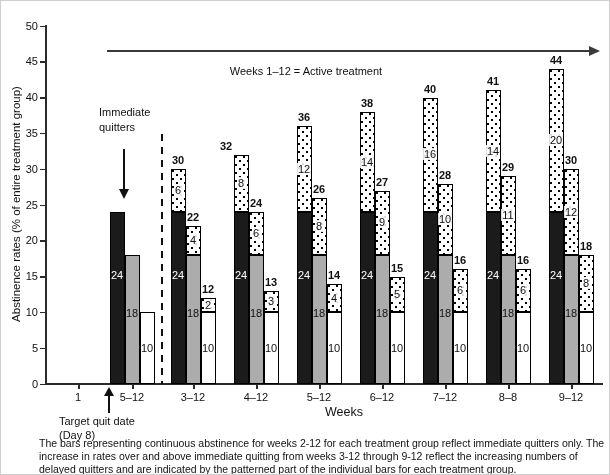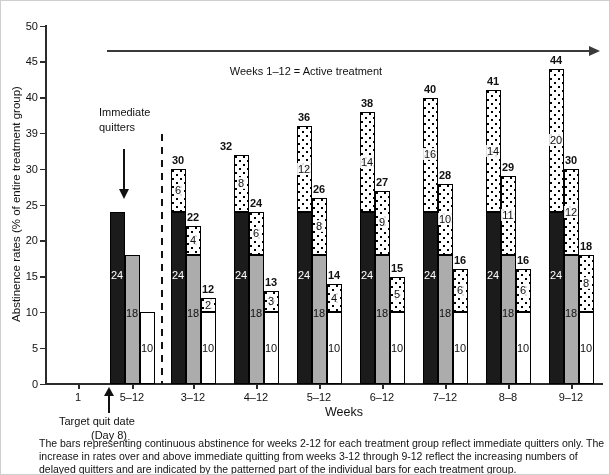--- a/index.html
+++ b/index.html
@@ -72,21 +72,21 @@
       <div class="abs tick-label-y" style="left:13px;top:304.9px;">10</div>
       <div class="abs axis" style="left:39px;top:275.1px;width:6px;height:1.5px;"></div>
       <div class="abs tick-label-y" style="left:13px;top:269.1px;">15</div>
       <div class="abs axis" style="left:39px;top:239.3px;width:6px;height:1.5px;"></div>
       <div class="abs tick-label-y" style="left:13px;top:233.3px;">20</div>
       <div class="abs axis" style="left:39px;top:203.5px;width:6px;height:1.5px;"></div>
       <div class="abs tick-label-y" style="left:13px;top:197.5px;">25</div>
       <div class="abs axis" style="left:39px;top:167.7px;width:6px;height:1.5px;"></div>
       <div class="abs tick-label-y" style="left:13px;top:161.7px;">30</div>
       <div class="abs axis" style="left:39px;top:131.9px;width:6px;height:1.5px;"></div>
-      <div class="abs tick-label-y" style="left:13px;top:125.9px;">39</div>
+      <div class="abs tick-label-y" style="left:13px;top:125.9px;">35</div>
       <div class="abs axis" style="left:39px;top:96.10000000000002px;width:6px;height:1.5px;"></div>
       <div class="abs tick-label-y" style="left:13px;top:90.10000000000002px;">40</div>
       <div class="abs axis" style="left:39px;top:60.30000000000001px;width:6px;height:1.5px;"></div>
       <div class="abs tick-label-y" style="left:13px;top:54.30000000000001px;">45</div>
       <div class="abs axis" style="left:39px;top:24.5px;width:6px;height:1.5px;"></div>
       <div class="abs tick-label-y" style="left:13px;top:18.5px;">50</div>
       <div class="abs axis" style="left:77px;top:384px;width:1.5px;height:4px;"></div>
       <div class="abs tick-label-x" style="left:55px;top:390px;">1</div>
       <div class="abs axis" style="left:131px;top:384px;width:1.5px;height:4px;"></div>
       <div class="abs tick-label-x" style="left:109px;top:390px;">5–12</div>
@@ -219,18 +219,18 @@
 
   <div class="abs divider" style="left:160px;top:133px;height:250px;"></div>
 
   <div class="abs ann" style="left:98px;top:104px;width:70px;line-height:15px;">Immediate quitters</div>
   <div class="abs arrow-line-v" style="left:122px;top:148px;height:42px;"></div>
   <div class="abs arrowhead-down" style="left:118px;top:188px;"></div>
 
   <div class="abs arrowhead-up" style="left:103px;top:386px;"></div>
   <div class="abs arrow-line-v" style="left:107px;top:393px;height:19px;"></div>
   <div class="abs ann" style="left:58px;top:414px;width:100px;">Target quit date</div>
-  <div class="abs ann" style="left:58px;top:428px;width:100px;text-align:center;">(Day 8)</div>
+  <div class="abs ann" style="left:58px;top:428px;width:100px;text-align:left;">(Day 8)</div>
 
   <div class="abs xlabel" style="left:303px;top:404px;">Weeks</div>
 
   <div class="abs caption" style="left:38px;top:436px;">The bars representing continuous abstinence for weeks 2-12 for each treatment group reflect immediate quitters only. The increase in rates over and above immediate quitting from weeks 3-12 through 9-12 reflect the increasing numbers of delayed quitters and are indicated by the patterned part of the individual bars for each treatment group.</div>
 </div>
 
 </body></html>

